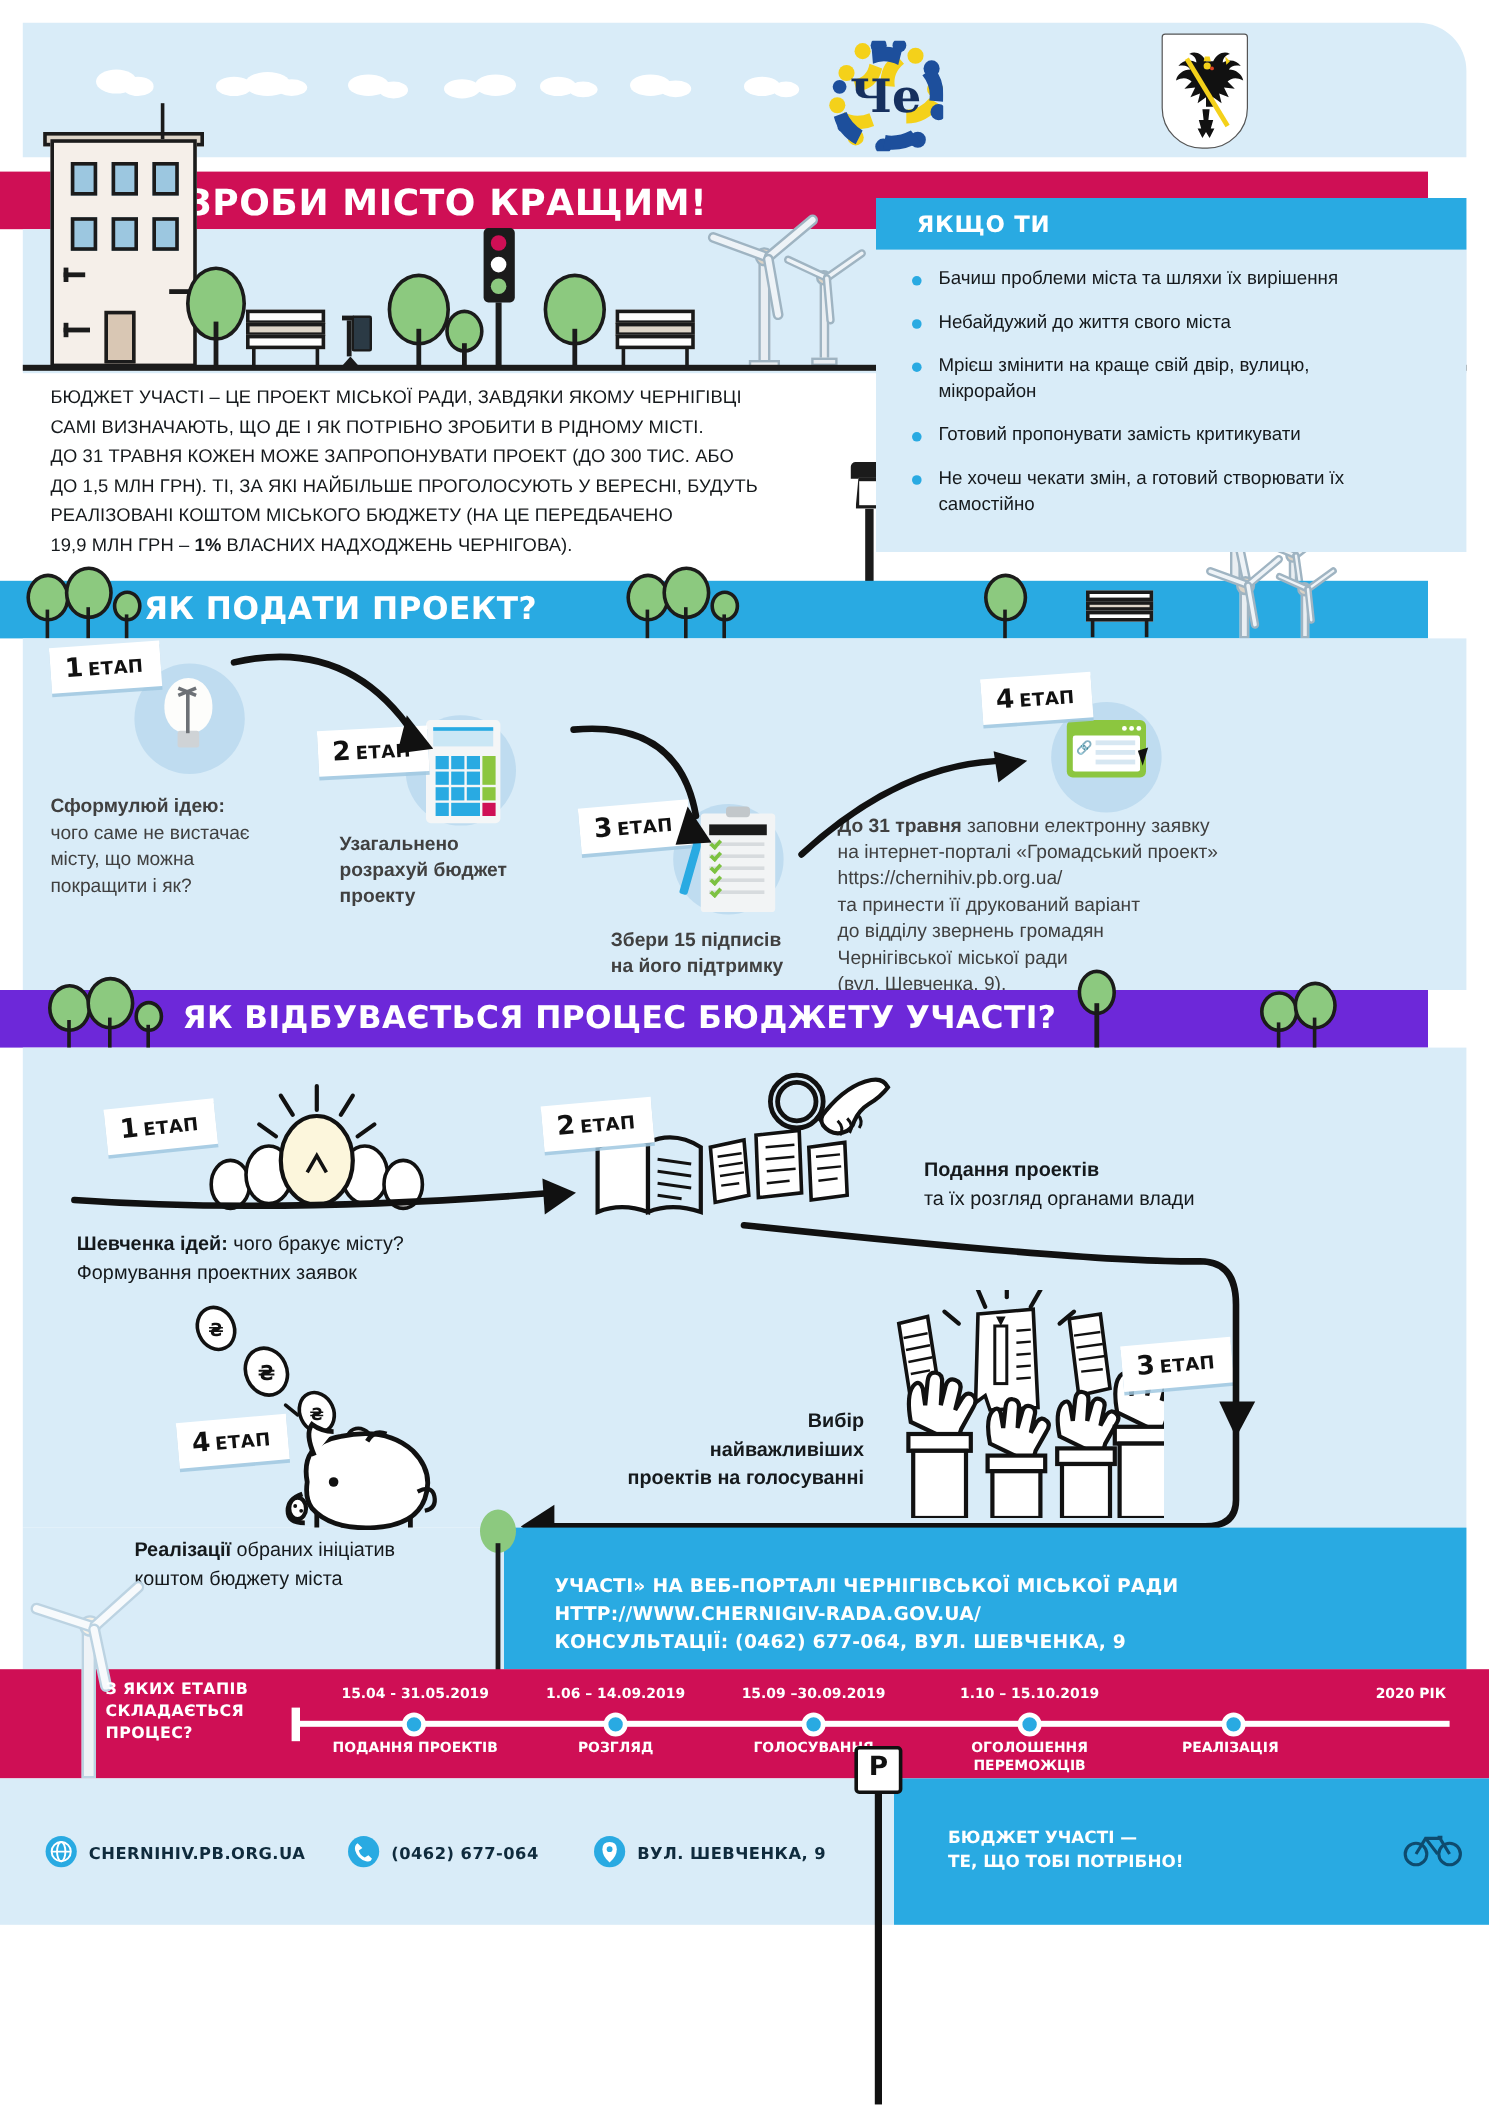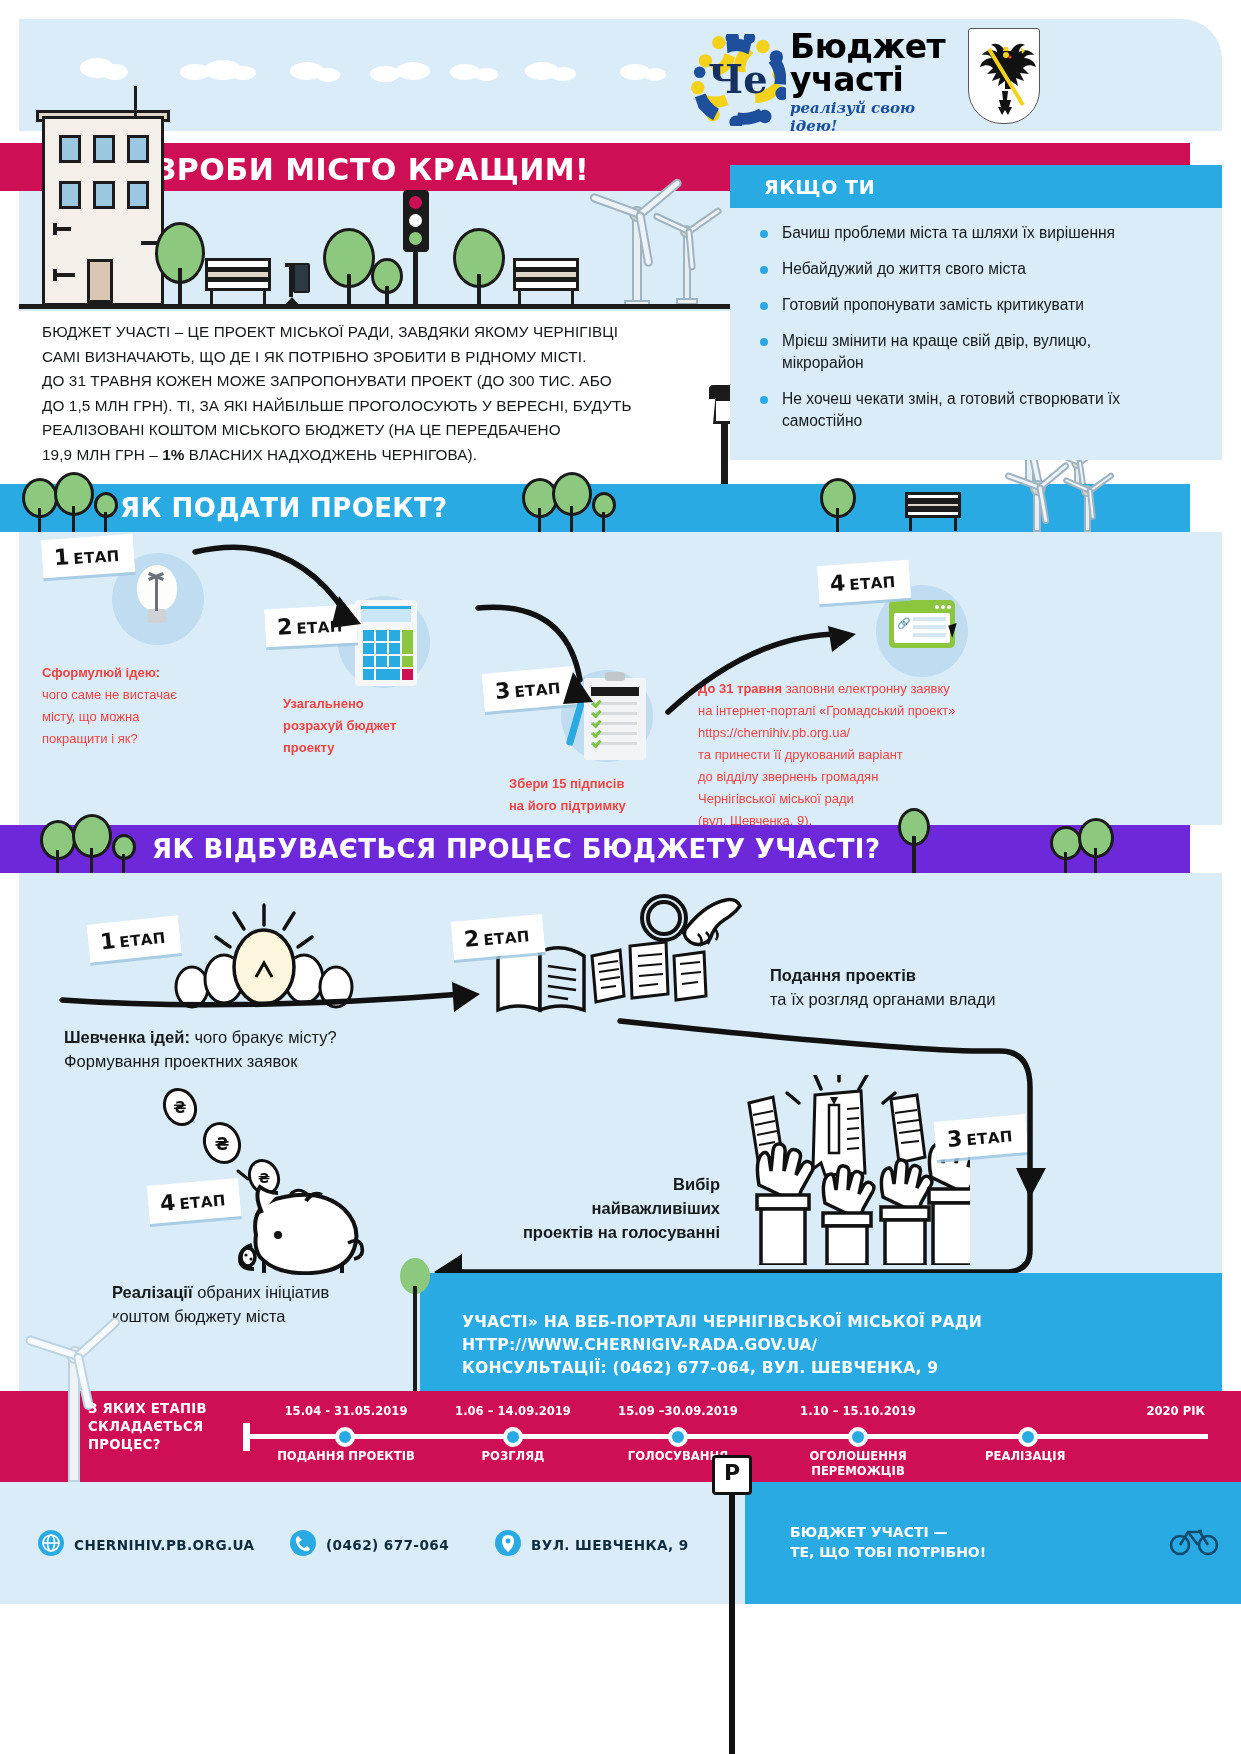--- a/index.html
+++ b/index.html
@@ -165,21 +165,21 @@
   .pen { position:absolute; width:7px;height:46px;background:#29aae2;border-radius:2px;transform:rotate(16deg); }
 
   
   .browser { position:absolute; width:66px;height:48px;background:#8cc63f;border-radius:5px; }
   .browser .inner{ position:absolute; left:5px;top:13px;width:56px;height:30px;background:#fff;border-radius:2px; }
   .browser .dot { position:absolute; top:5px;width:4px;height:4px;border-radius:50%;background:#fff; }
   .browser .ln  { position:absolute; height:4px;background:#d7e7f2; }
   .cursor { position:absolute; width:0;height:0;border-left:9px solid #111;border-bottom:13px solid transparent;transform:rotate(-18deg); }
 
   
-  .how-txt { position:absolute; font-size:13px; line-height:22px; color:#ef4444; }
+  .how-txt { position:absolute; font-size:16px; line-height:22px; color:#404040; }
   .how-txt b { font-weight:bold; }
 
   
   .arrows { position:absolute; left:0; top:0; width:1241px; height:1754px; pointer-events:none; }
 
   
   .proc-txt { position:absolute; font-size:16.5px; line-height:24px; color:#15191c; }
   .proc-txt b { font-weight:bold; }
 
   
@@ -268,25 +268,20 @@
           <circle cx="48" cy="92" r="7"></circle>
         <circle cx="10" cy="40" r="6"></circle>
           <circle cx="14" cy="74" r="6"></circle>
         <path d="M38 8 q14 -6 26 1 l-3 12 q-12 -6 -22 -1 z"></path>
         <path d="M82 30 q8 10 6 22 l12 1 q2 -18 -8 -30 z"></path>
         <path d="M72 78 q-12 6 -22 4 l-2 12 q16 3 32 -6 z"></path>
         <path d="M30 78 q-10 -6 -14 -16 l-11 4 q4 16 19 24 z"></path>
       </g>
       <text x="50" y="62" text-anchor="middle" font-family="DejaVu Serif, serif" font-size="40" font-weight="bold" fill="#16305f">Че</text>
     </svg>
-    <div class="logo-text">
-      <div class="logo-l1">Бюджет</div>
-      <div class="logo-l2">участі</div>
-      <div class="logo-tag">реалізуй свою ідею!</div>
-    </div>
   </div>
 
   <div class="abs crest">
     <svg viewBox="0 0 72 96" width="72" height="96">
       <g fill="#111">
         <path d="M36 22 c-3 -6 -9 -9 -14 -6 c4 1 6 4 6 7 c-5 -3 -12 -2 -15 3 c5 -1 8 0 10 3
                  c-6 0 -11 4 -12 9 c6 -3 10 -2 13 1 l-6 6 l9 -1 l-4 8 l8 -3 l-2 8 l7 -5 l0 8 l6 0 l0 -8
                  l7 5 l-2 -8 l8 3 l-4 -8 l9 1 l-6 -6 c3 -3 7 -4 13 -1 c-1 -5 -6 -9 -12 -9
                  c2 -3 5 -4 10 -3 c-3 -5 -10 -6 -15 -3 c0 -3 2 -6 6 -7 c-5 -3 -11 0 -14 6 z"></path>
         <path d="M33 62 h6 l-1 9 l4 0 l-2 7 l3 0 l-4 8 l-3 -5 l-3 5 l-4 -8 l3 0 l-2 -7 l4 0 z"></path>
@@ -418,22 +413,22 @@
     <div class="wm-blade" style="left:25px;top:28px;width:34px;height:6px;transform:rotate(82deg);"></div>
   </div>
 
   <div class="abs if-card"></div>
   <div class="abs if-head">
     <span>ЯКЩО ТИ</span>
   </div>
   <div class="abs if-list">
     <div class="if-item">Бачиш проблеми міста та шляхи їх вирішення</div>
     <div class="if-item">Небайдужий до життя свого міста</div>
+    <div class="if-item">Мрієш змінити на краще свій двір, вулицю, мікрорайон</div>
     <div class="if-item">Готовий пропонувати замість критикувати</div>
-    <div class="if-item">Мрієш змінити на краще свій двір, вулицю, мікрорайон</div>
     <div class="if-item">Не хочеш чекати змін, а готовий створювати їх самостійно</div>
   </div>
 
   <div class="abs band band-how">
     <h2>ЯК ПОДАТИ ПРОЕКТ?</h2>
   </div>
 
   <div class="abs tree" style="left:22px;top:478px;width:40px;height:54px;">
     <div class="crown" style="left:0;top:0;width:36px;height:40px;"></div>
       <div class="trunk" style="left:16px;top:30px;width:3px;height:24px;"></div>

